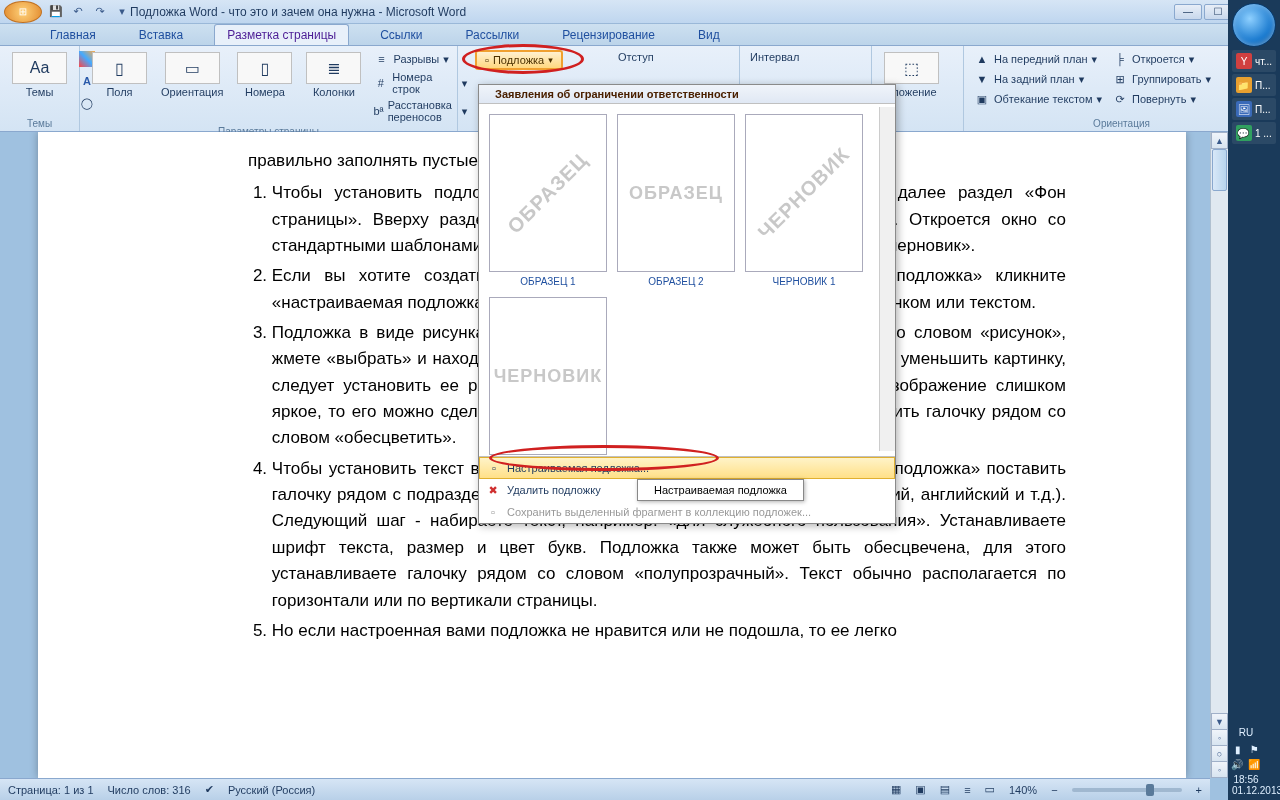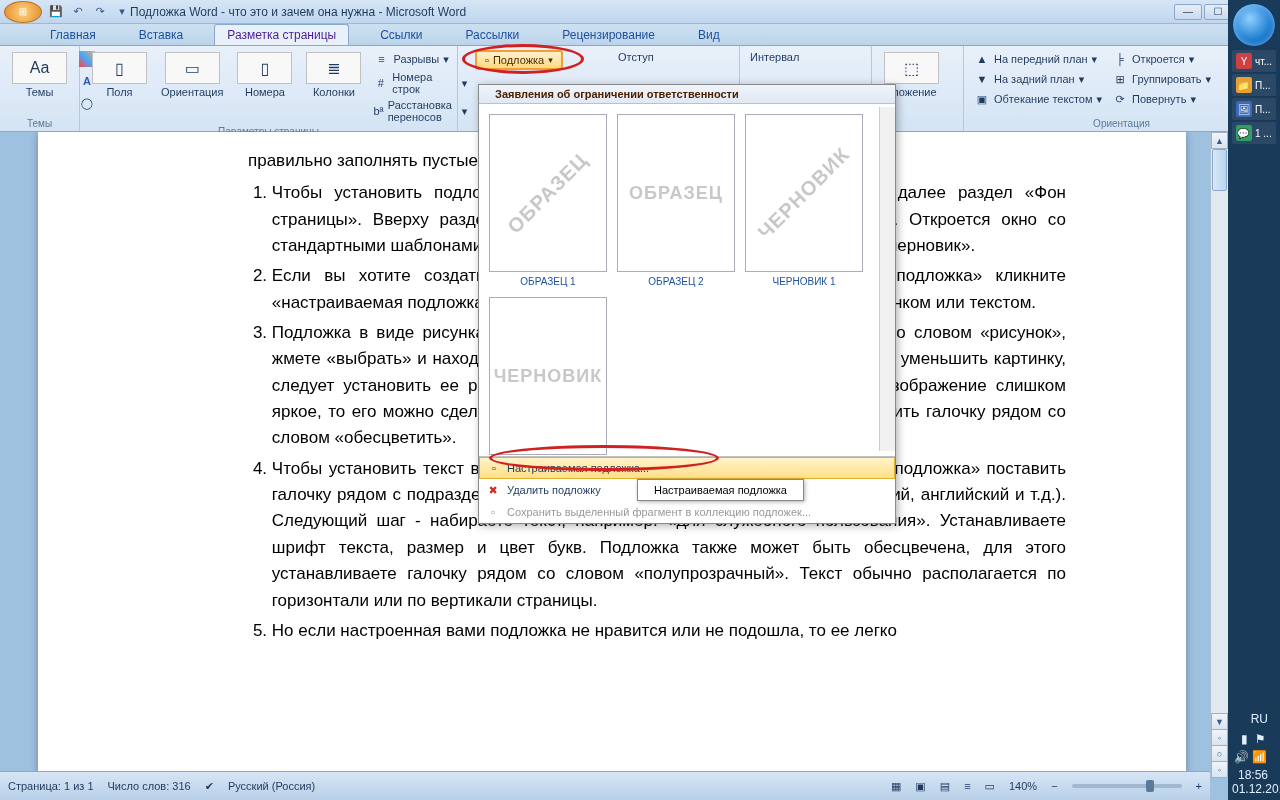--- a/index.html
+++ b/index.html
@@ -58,31 +58,31 @@
 .gmenu-ico { position:absolute; left:6px; width:16px; height:16px; display:flex;align-items:center;justify-content:center; font-size:11px;}
 .red-ellipse2 { position:absolute; left:10px; top:360px; width:230px; height:26px; border:3px solid #d02020; border-radius:50%; z-index:30; pointer-events:none;}
 .tooltip-box { position:absolute; left:158px; top:394px; background:#fff; border:1px solid #888; padding:4px 16px; font-size:11px; box-shadow:1px 1px 4px rgba(0,0,0,.3); z-index:25;}
 
 
 .vscroll { position:absolute; right:52px; top:132px; bottom:22px; width:18px; background:#e0e8f0; border-left:1px solid #b0c0d0;}
 .vscroll .btn { height:17px; background:linear-gradient(#f0f4fa,#d8e4f0); border:1px solid #a0b0c8; display:flex;align-items:center;justify-content:center;font-size:9px;color:#3a5a8a; cursor:pointer;}
 .vscroll .thumb { position:absolute; top:17px; left:1px; right:1px; height:42px; background:linear-gradient(90deg,#d8e8f8,#b8d4ec); border:1px solid #8aa8ce; border-radius:2px;}
 
 
-.statusbar { position:absolute; left:0; right:70px; bottom:0; height:29px; background:linear-gradient(#d6e5f5,#b8d0e8); display:flex; align-items:center; font-size:11px; color:#1f3a5f; padding:0 8px; gap:14px; border-top:1px solid #8aa8ce;}
+.statusbar { position:absolute; left:0; right:70px; bottom:0; height:22px; background:linear-gradient(#d6e5f5,#b8d0e8); display:flex; align-items:center; font-size:11px; color:#1f3a5f; padding:0 8px; gap:14px; border-top:1px solid #8aa8ce;}
 .statusbar .spacer { flex:1;}
 .zoom-slider { width:110px; height:4px; background:#a0b8d0; position:relative; border-radius:2px;}
 .zoom-slider .handle { position:absolute; left:68%; top:-4px; width:8px; height:12px; background:#5a7a9a; border-radius:2px;}
 
 
 .win-sidebar { position:absolute; right:0; top:0; bottom:0; width:52px; background: #1a3a5a; color:#fff;}
 .start-orb { width:44px; height:44px; margin:3px auto; border-radius:50%; background: radial-gradient(circle at 40% 35%, #8ed0ff, #1a7acf 60%, #0a4a8a); border:1px solid #0a3a6a; box-shadow: inset 0 0 6px rgba(255,255,255,.5);}
 .tb-item { margin:2px 4px; padding:3px 4px; background:rgba(255,255,255,.08); border-radius:2px; font-size:10px; display:flex; align-items:center; gap:3px; cursor:pointer; overflow:hidden; white-space:nowrap;}
 .tb-item .ico { width:16px; height:16px; background:#4a7aca; border-radius:2px; flex-shrink:0; display:flex;align-items:center;justify-content:center; font-size:10px;}
-.tray { position:absolute; bottom:0; left:0; right:8px; padding:4px; font-size:12px; text-align:right; color:#dfefff;}
+.tray { position:absolute; bottom:0; left:0; right:16px; padding:4px; font-size:10px; text-align:center; color:#dfefff;}
 .tray .icons { display:flex; justify-content:center; gap:5px; margin-bottom:4px;}
 .tray .icons span { width:13px; display:inline-block;}
 </style>
 </head>
 <body>
 
 <div class="titlebar">
   <div class="office-btn">⊞</div>
   <div class="qat">
     <div class="qat-btn">💾</div>

